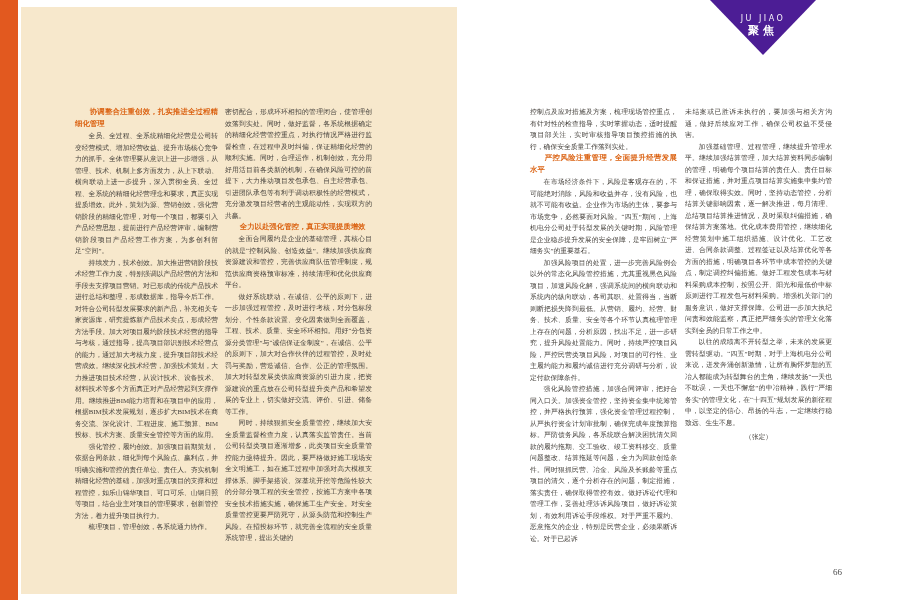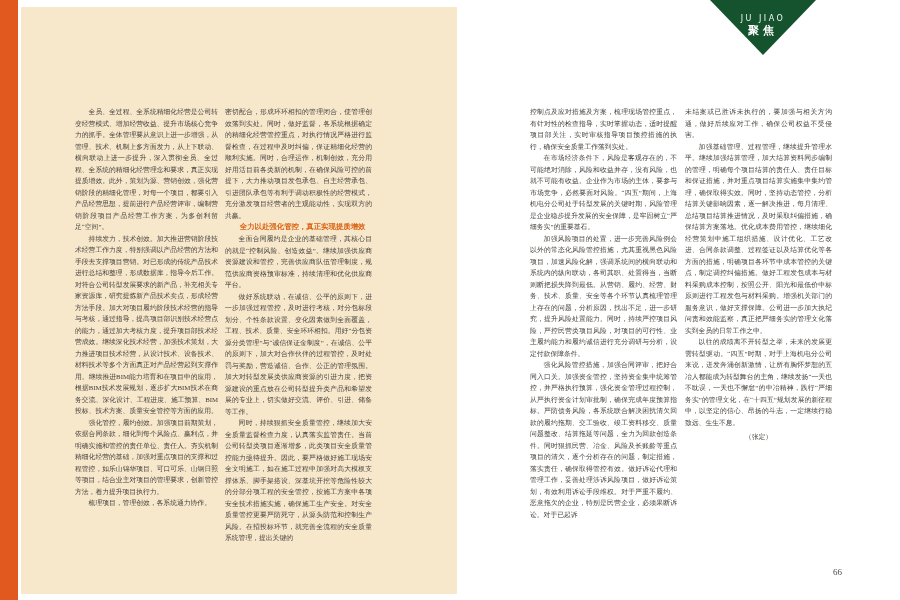--- a/index.html
+++ b/index.html
@@ -14,21 +14,21 @@
     background:#e2591f;
   }
   
   .left-page{
     position:absolute;left:21px;top:7px;width:436px;height:587px;
     background:#f7e8cc;
   }
   
   .masthead-triangle{
     position:absolute;left:710px;top:0;width:106px;height:55px;
-    background:#14532d;
+    background:#4c1d95;
     -webkit-clip-path:polygon(0 0,100% 0,50% 100%);
     clip-path:polygon(0 0,100% 0,50% 100%);
     text-align:center;color:#ffffff;
   }
   .mh-pinyin{
     margin-top:14px;
     font-family:"DejaVu Sans", sans-serif;
     font-size:8px;letter-spacing:2.5px;line-height:9px;
     opacity:.95;
   }
@@ -68,36 +68,38 @@
 
 <div class="spine-strip"></div>
 <div class="left-page"></div>
 
 <div class="masthead-triangle">
   <div class="mh-pinyin">JU JIAO</div>
   <div class="mh-cn">聚焦</div>
 </div>
 
 <div class="col col1">
+  <p class="h">协调整合注重创效，扎实推进全过程精细化管理</p>
   <p class="para">全员、全过程、全系统精细化经营是公司转变经营模式、增加经营收益、提升市场核心竞争力的抓手。全体管理要从意识上进一步增强，从管理、技术、机制上多方面发力，从上下联动、横向联动上进一步提升，深入贯彻全员、全过程、全系统的精细化经营理念和要求，真正实现提质增效。此外，策划为源、营销创效，强化营销阶段的精细化管理，对每一个项目，都要引入产品经营思想，提前进行产品经营评审，编制营销阶段项目产品经营工作方案，为多创利留足“空间”。</p>
   <p class="para">持续发力，技术创效。加大推进营销阶段技术经营工作力度，特别强调以产品经营的方法和手段去支撑项目营销。对已形成的传统产品技术进行总结和整理，形成数据库，指导今后工作。对符合公司转型发展要求的新产品，补充相关专家资源库，研究提炼新产品技术卖点，形成经营方法手段。加大对项目履约阶段技术经营的指导与考核，通过指导，提高项目部识别技术经营点的能力，通过加大考核力度，提升项目部技术经营成效。继续深化技术经营，加强技术策划，大力推进项目技术经营，从设计技术、设备技术、材料技术等多个方面真正对产品经营起到支撑作用。继续推进BIM能力培育和在项目中的应用，根据BIM技术发展规划，逐步扩大BIM技术在商务交流、深化设计、工程进度、施工预算、BIM投标、技术方案、质量安全管控等方面的应用。</p>
   <p class="para">强化管控，履约创效。加强项目前期策划，依据合同条款，细化到每个风险点、赢利点，并明确实施和管控的责任单位、责任人。夯实机制精细化经营的基础，加强对重点项目的支撑和过程管控，如乐山锦华项目、可口可乐、山钢日照等项目，结合业主对项目的管理要求，创新管控方法，着力提升项目执行力。</p>
   <p class="para">梳理项目，管理创效，各系统通力协作。</p>
 </div>
 
 <div class="col col2">
   <p class="para noindent">密切配合，形成环环相扣的管理闭合，使管理创效落到实处。同时，做好监督，各系统根据确定的精细化经营管控重点，对执行情况严格进行监督检查，在过程中及时纠偏，保证精细化经营的顺利实施。同时，合理运作，机制创效，充分用好用活目前各类新的机制，在确保风险可控的前提下，大力推动项目发包承包、自主经营承包、引进团队承包等有利于调动积极性的经营模式，充分激发项目经营者的主观能动性，实现双方的共赢。</p>
   <p class="h">全力以赴强化管控，真正实现提质增效</p>
   <p class="para">全面合同履约是企业的基础管理，其核心目的就是“控制风险、创造效益”。继续加强供应商资源建设和管控，完善供应商队伍管理制度，规范供应商资格预审标准，持续清理和优化供应商平台。</p>
   <p class="para">做好系统联动，在诚信、公平的原则下，进一步加强过程管控，及时进行考核，对分包标段划分、个性条款设置、变化因素做到全面覆盖，工程、技术、质量、安全环环相扣。用好“分包资源分类管理”与“诚信保证金制度”，在诚信、公平的原则下，加大对合作伙伴的过程管控，及时处罚与奖励，营造诚信、合作、公正的管理氛围。加大对转型发展类供应商资源的引进力度，把资源建设的重点放在公司转型提升类产品和希望发展的专业上，切实做好交流、评价、引进、储备等工作。</p>
   <p class="para">同时，持续狠抓安全质量管控，继续加大安全质量监督检查力度，认真落实监管责任。当前公司转型类项目逐渐增多，此类项目安全质量管控能力亟待提升。因此，要严格做好施工现场安全文明施工，如在施工过程中加强对高大模板支撑体系、脚手架搭设、深基坑开挖等危险性较大的分部分项工程的安全管控，按施工方案中各项安全技术措施实施，确保施工生产安全。对安全质量管控更要严防死守，从源头防范和控制生产风险。在招投标环节，就完善全流程的安全质量系统管理，提出关键的</p>
 </div>
 
 <div class="col col3">
   <p class="para noindent">控制点及应对措施及方案，梳理现场管控重点，有针对性的检查指导，实时掌握动态，适时提醒项目部关注，实时审核指导项目预控措施的执行，确保安全质量工作落到实处。</p>
+  <p class="h">严控风险注重管理，全面提升经营发展水平</p>
   <p class="para">在市场经济条件下，风险是客观存在的，不可能绝对消除，风险和收益并存，没有风险，也就不可能有收益。企业作为市场的主体，要参与市场竞争，必然要面对风险。“四五”期间，上海机电分公司处于转型发展的关键时期，风险管理是企业稳步提升发展的安全保障，是牢固树立“严细务实”的重要基石。</p>
   <p class="para">加强风险项目的处置，进一步完善风险例会以外的常态化风险管控措施，尤其重视黑色风险项目，加速风险化解，强调系统间的横向联动和系统内的纵向联动，各司其职、处置得当，当断则断把损失降到最低。从营销、履约、经营、财务、技术、质量、安全等各个环节认真梳理管理上存在的问题，分析原因，找出不足，进一步研究，提升风险处置能力。同时，持续严控项目风险，严控民营类项目风险，对项目的可行性、业主履约能力和履约诚信进行充分调研与分析，设定付款保障条件。</p>
   <p class="para">强化风险管控措施，加强合同评审，把好合同入口关。加强资金管控，坚持资金集中统筹管控，并严格执行预算，强化资金管理过程控制，从严执行资金计划审批制，确保完成年度预算指标。严防债务风险，各系统联合解决困扰清欠回款的履约拖期、交工验收、竣工资料移交、质量问题整改、结算拖延等问题，全力为回款创造条件。同时狠抓民营、冶金、风险及长账龄等重点项目的清欠，逐个分析存在的问题，制定措施，落实责任，确保取得管控有效。做好诉讼代理和管理工作，妥善处理涉诉风险项目，做好诉讼策划，有效利用诉讼手段维权。对于严重不履约、恶意拖欠的企业，特别是民营企业，必须果断诉讼。对于已起诉</p>
 </div>
 
 <div class="col col4">
   <p class="para noindent">未结案或已胜诉未执行的，要加强与相关方沟通，做好后续应对工作，确保公司权益不受侵害。</p>
   <p class="para">加强基础管理、过程管理，继续提升管理水平。继续加强结算管理，加大结算资料同步编制的管理，明确每个项目结算的责任人、责任目标和保证措施，并对重点项目结算实施集中集约管理，确保取得实效。同时，坚持动态管控，分析结算关键影响因素，逐一解决推进，每月清理、总结项目结算推进情况，及时采取纠偏措施，确保结算方案落地。优化成本费用管控，继续细化经营策划中施工组织措施、设计优化、工艺改进、合同条款调整、过程签证以及结算优化等各方面的措施，明确项目各环节中成本管控的关键点，制定调控纠偏措施。做好工程发包成本与材料采购成本控制，按照公开、阳光和最低价中标原则进行工程发包与材料采购。增强机关部门的服务意识，做好支撑保障。公司进一步加大执纪问责和效能监察，真正把严细务实的管理文化落实到全员的日常工作之中。</p>
   <p class="para">以往的成绩离不开转型之举，未来的发展更需转型驱动。“四五”时期，对于上海机电分公司来说，迸发奔涌创新激情，让所有胸怀梦想的五冶人都能成为转型舞台的主角，继续发扬“一天也不耽误，一天也不懈怠”的中冶精神，践行“严细务实”的管理文化，在“十四五”规划发展的新征程中，以坚定的信心、昂扬的斗志，一定继续行稳致远、生生不息。</p>
   <p class="para byline">（张定）</p>

